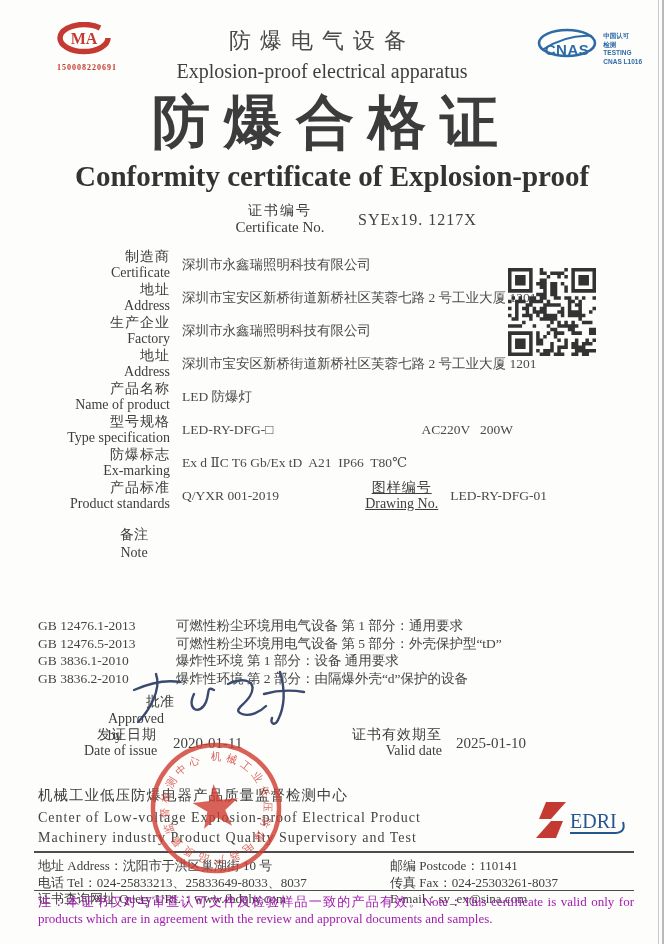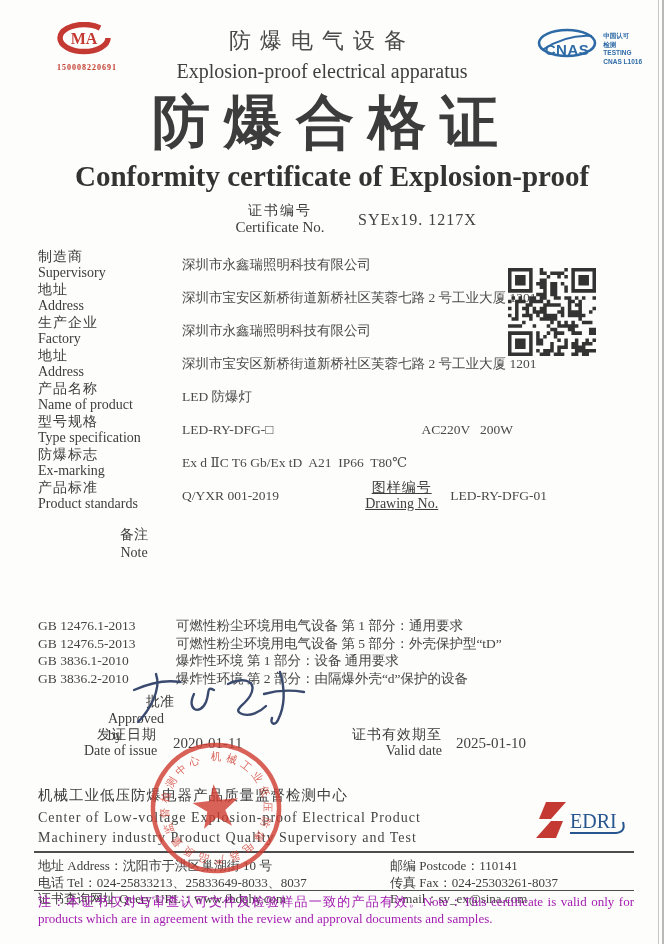--- a/index.html
+++ b/index.html
@@ -32,21 +32,21 @@
   
   .certno { position:absolute; top:203px; left:218px; display:flex; gap:16px; }
   .certno .lbl { width:124px; text-align:center; line-height:1.15; }
   .certno .lbl .zh { font-size:14px; letter-spacing:2px; }
   .certno .lbl .en { font-size:15px; }
   .certno .val { font-size:16px; padding-top:8px; letter-spacing:1px; color:#424242; }
 
   
   .fields { position:absolute; top:248px; left:38px; right:28px; }
   .row { display:flex; align-items:center; height:33px; }
-  .row .lbl { width:132px; flex:none; text-align:left; line-height:1.12; }
+  .row .lbl { width:132px; flex:none; text-align:right; line-height:1.12; }
   .row .lbl .zh { font-size:14px; letter-spacing:1px; }
   .row .lbl .en { font-size:14px; }
   .row .val { margin-left:12px; font-size:13.5px; color:#4a4a4a; white-space:pre; }
   .row .val2 { margin-left:148px; font-size:13.5px; color:#4a4a4a; white-space:pre; }
   .sub-lbl { margin-left:86px; text-align:center; line-height:1.12;text-decoration:underline; }
   .sub-lbl .zh { font-size:14px; letter-spacing:1px; }
   .sub-lbl .en { font-size:14px; }
   .sub-val { margin-left:12px; font-size:13.5px; color:#4a4a4a; }
   .note-row { display:flex; margin-top:6px; }
   .note-row .lbl { width:132px; flex:none; text-align:center; line-height:1.3; padding-top:8px;
@@ -131,21 +131,21 @@
       <div class="zh">证书编号</div>
       <div class="en">Certificate No.</div>
     </div>
     <div class="val">SYEx19. 1217X</div>
   </div>
 
   <div class="fields">
     <div class="row">
       <div class="lbl">
           <div class="zh">制造商</div>
-        <div class="en">Supervisory</div>
+        <div class="en">Certificate</div>
         </div>
       <div class="val">深圳市永鑫瑞照明科技有限公司</div>
     </div>
     <div class="row">
       <div class="lbl">
           <div class="zh">地址</div>
         <div class="en">Address</div>
         </div>
       <div class="val">深圳市宝安区新桥街道新桥社区芙蓉七路 2 号工业大厦 1201</div>
     </div>

